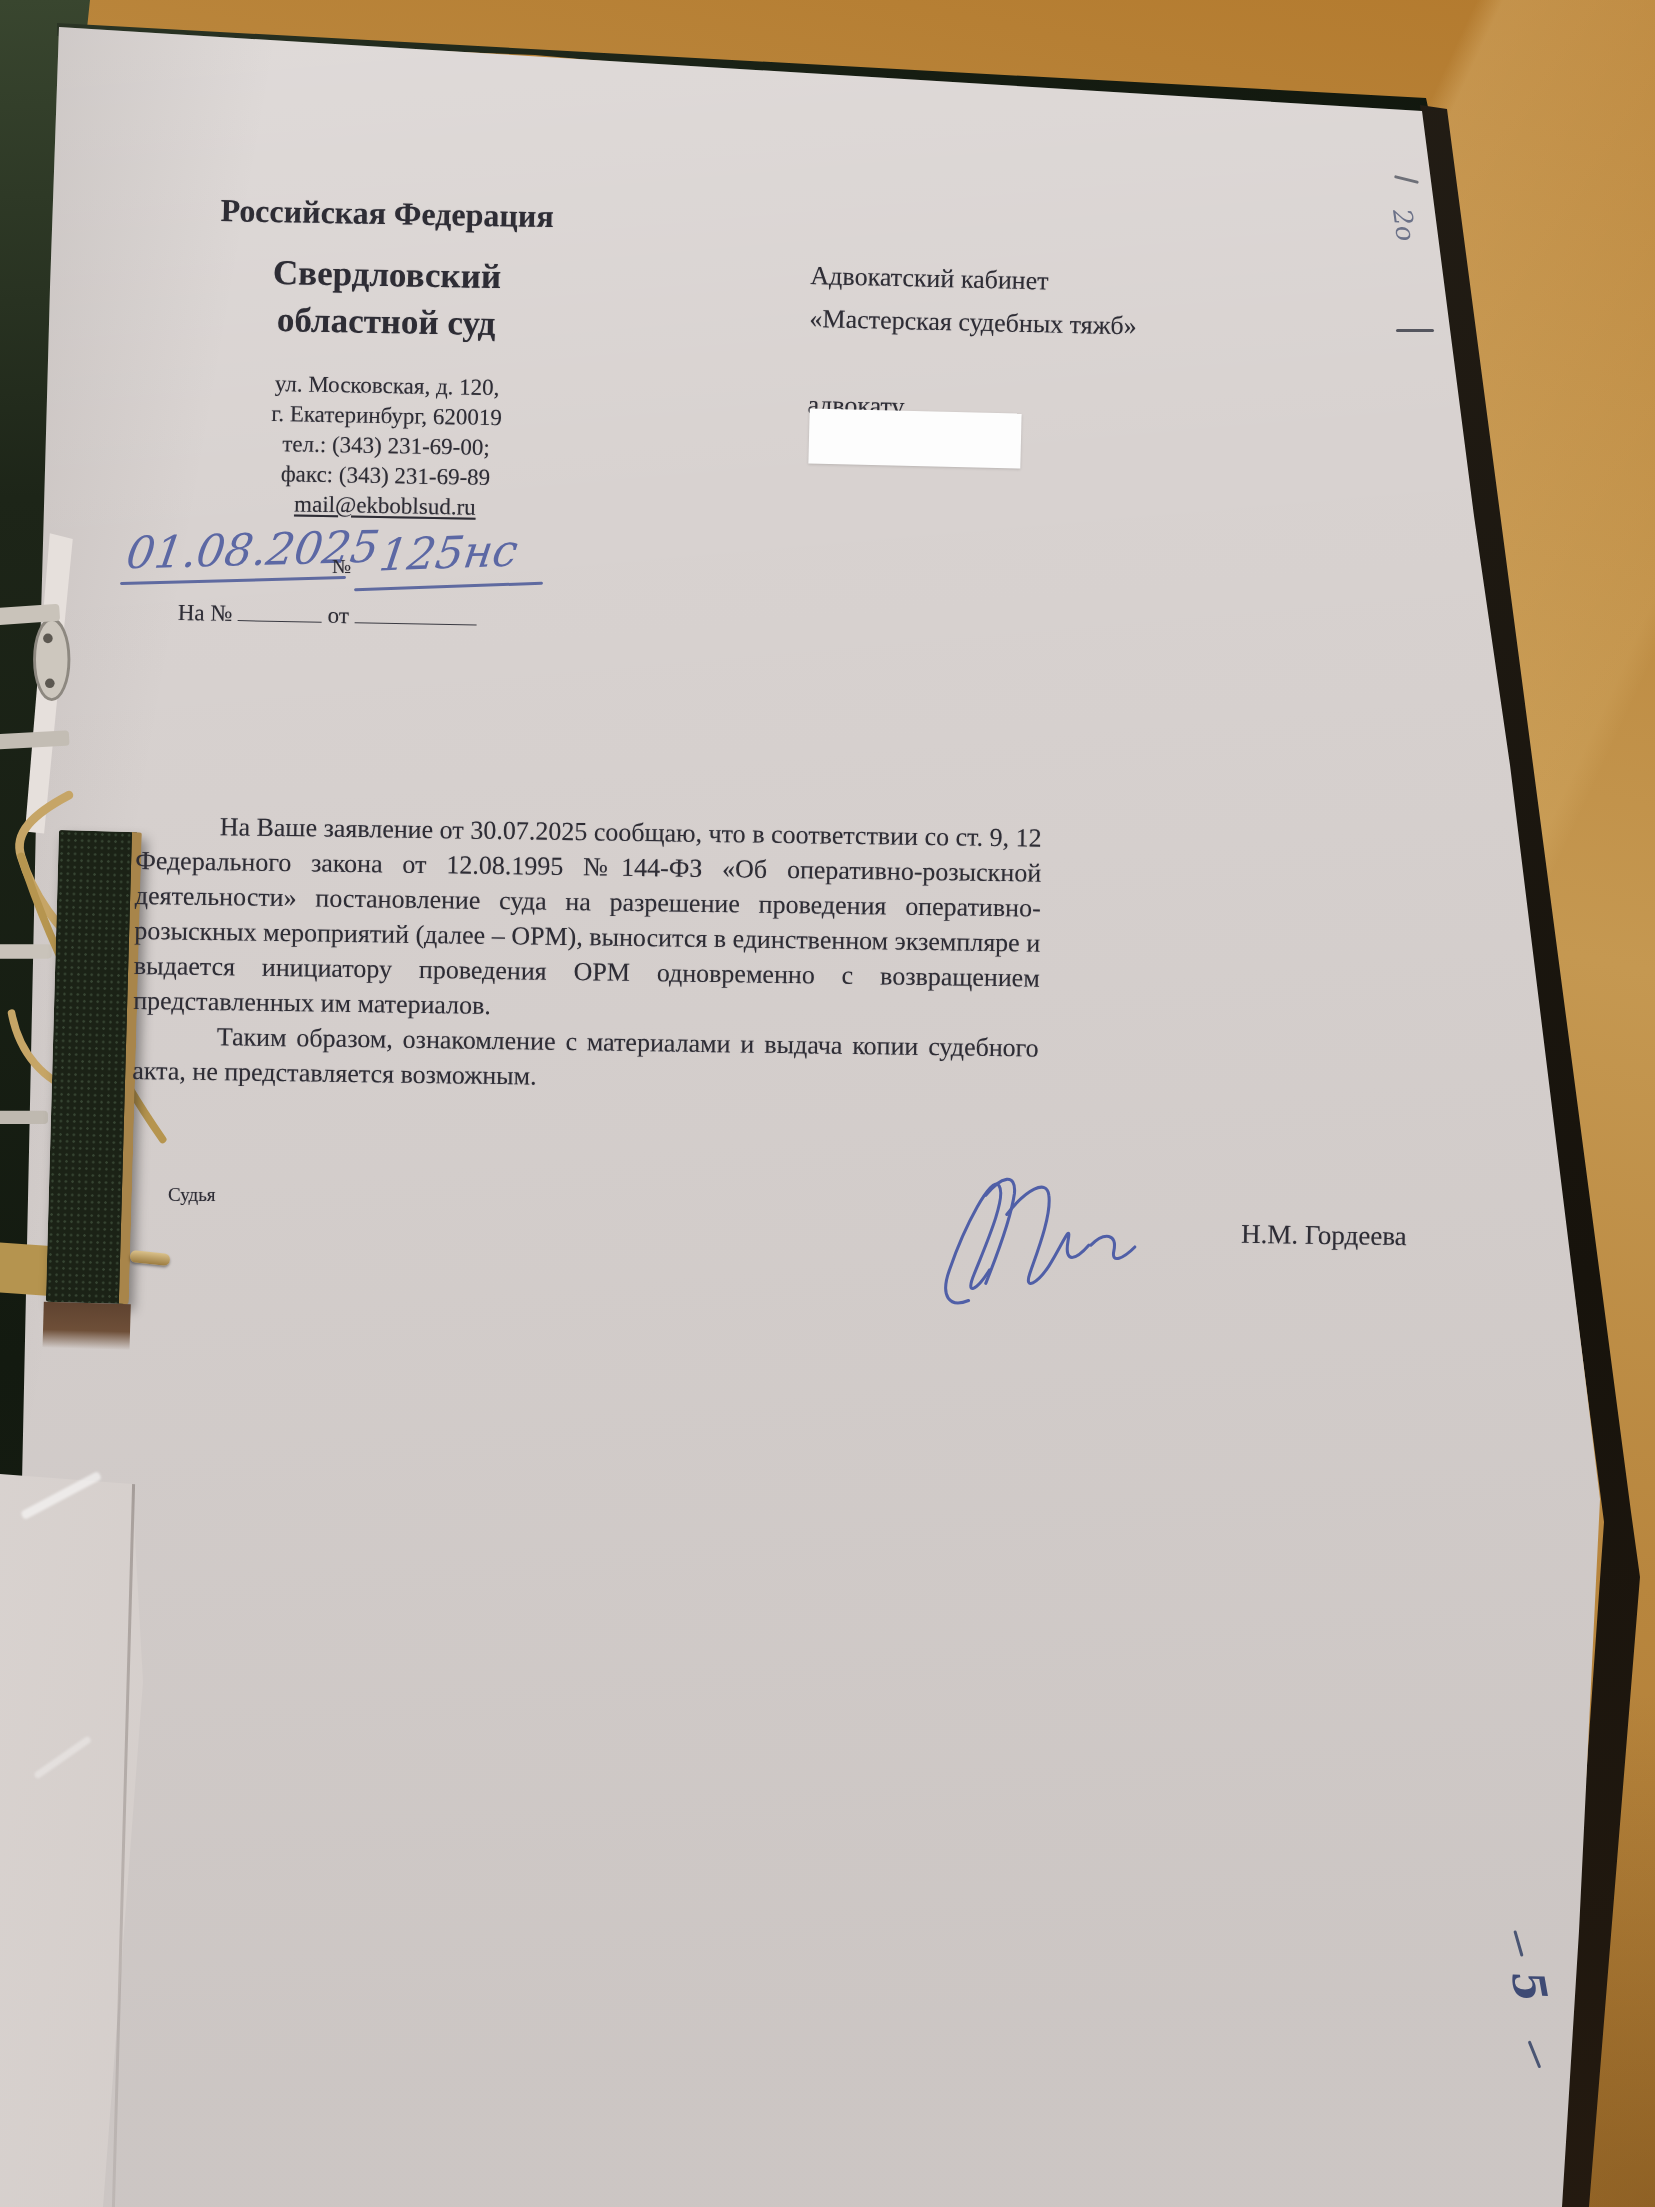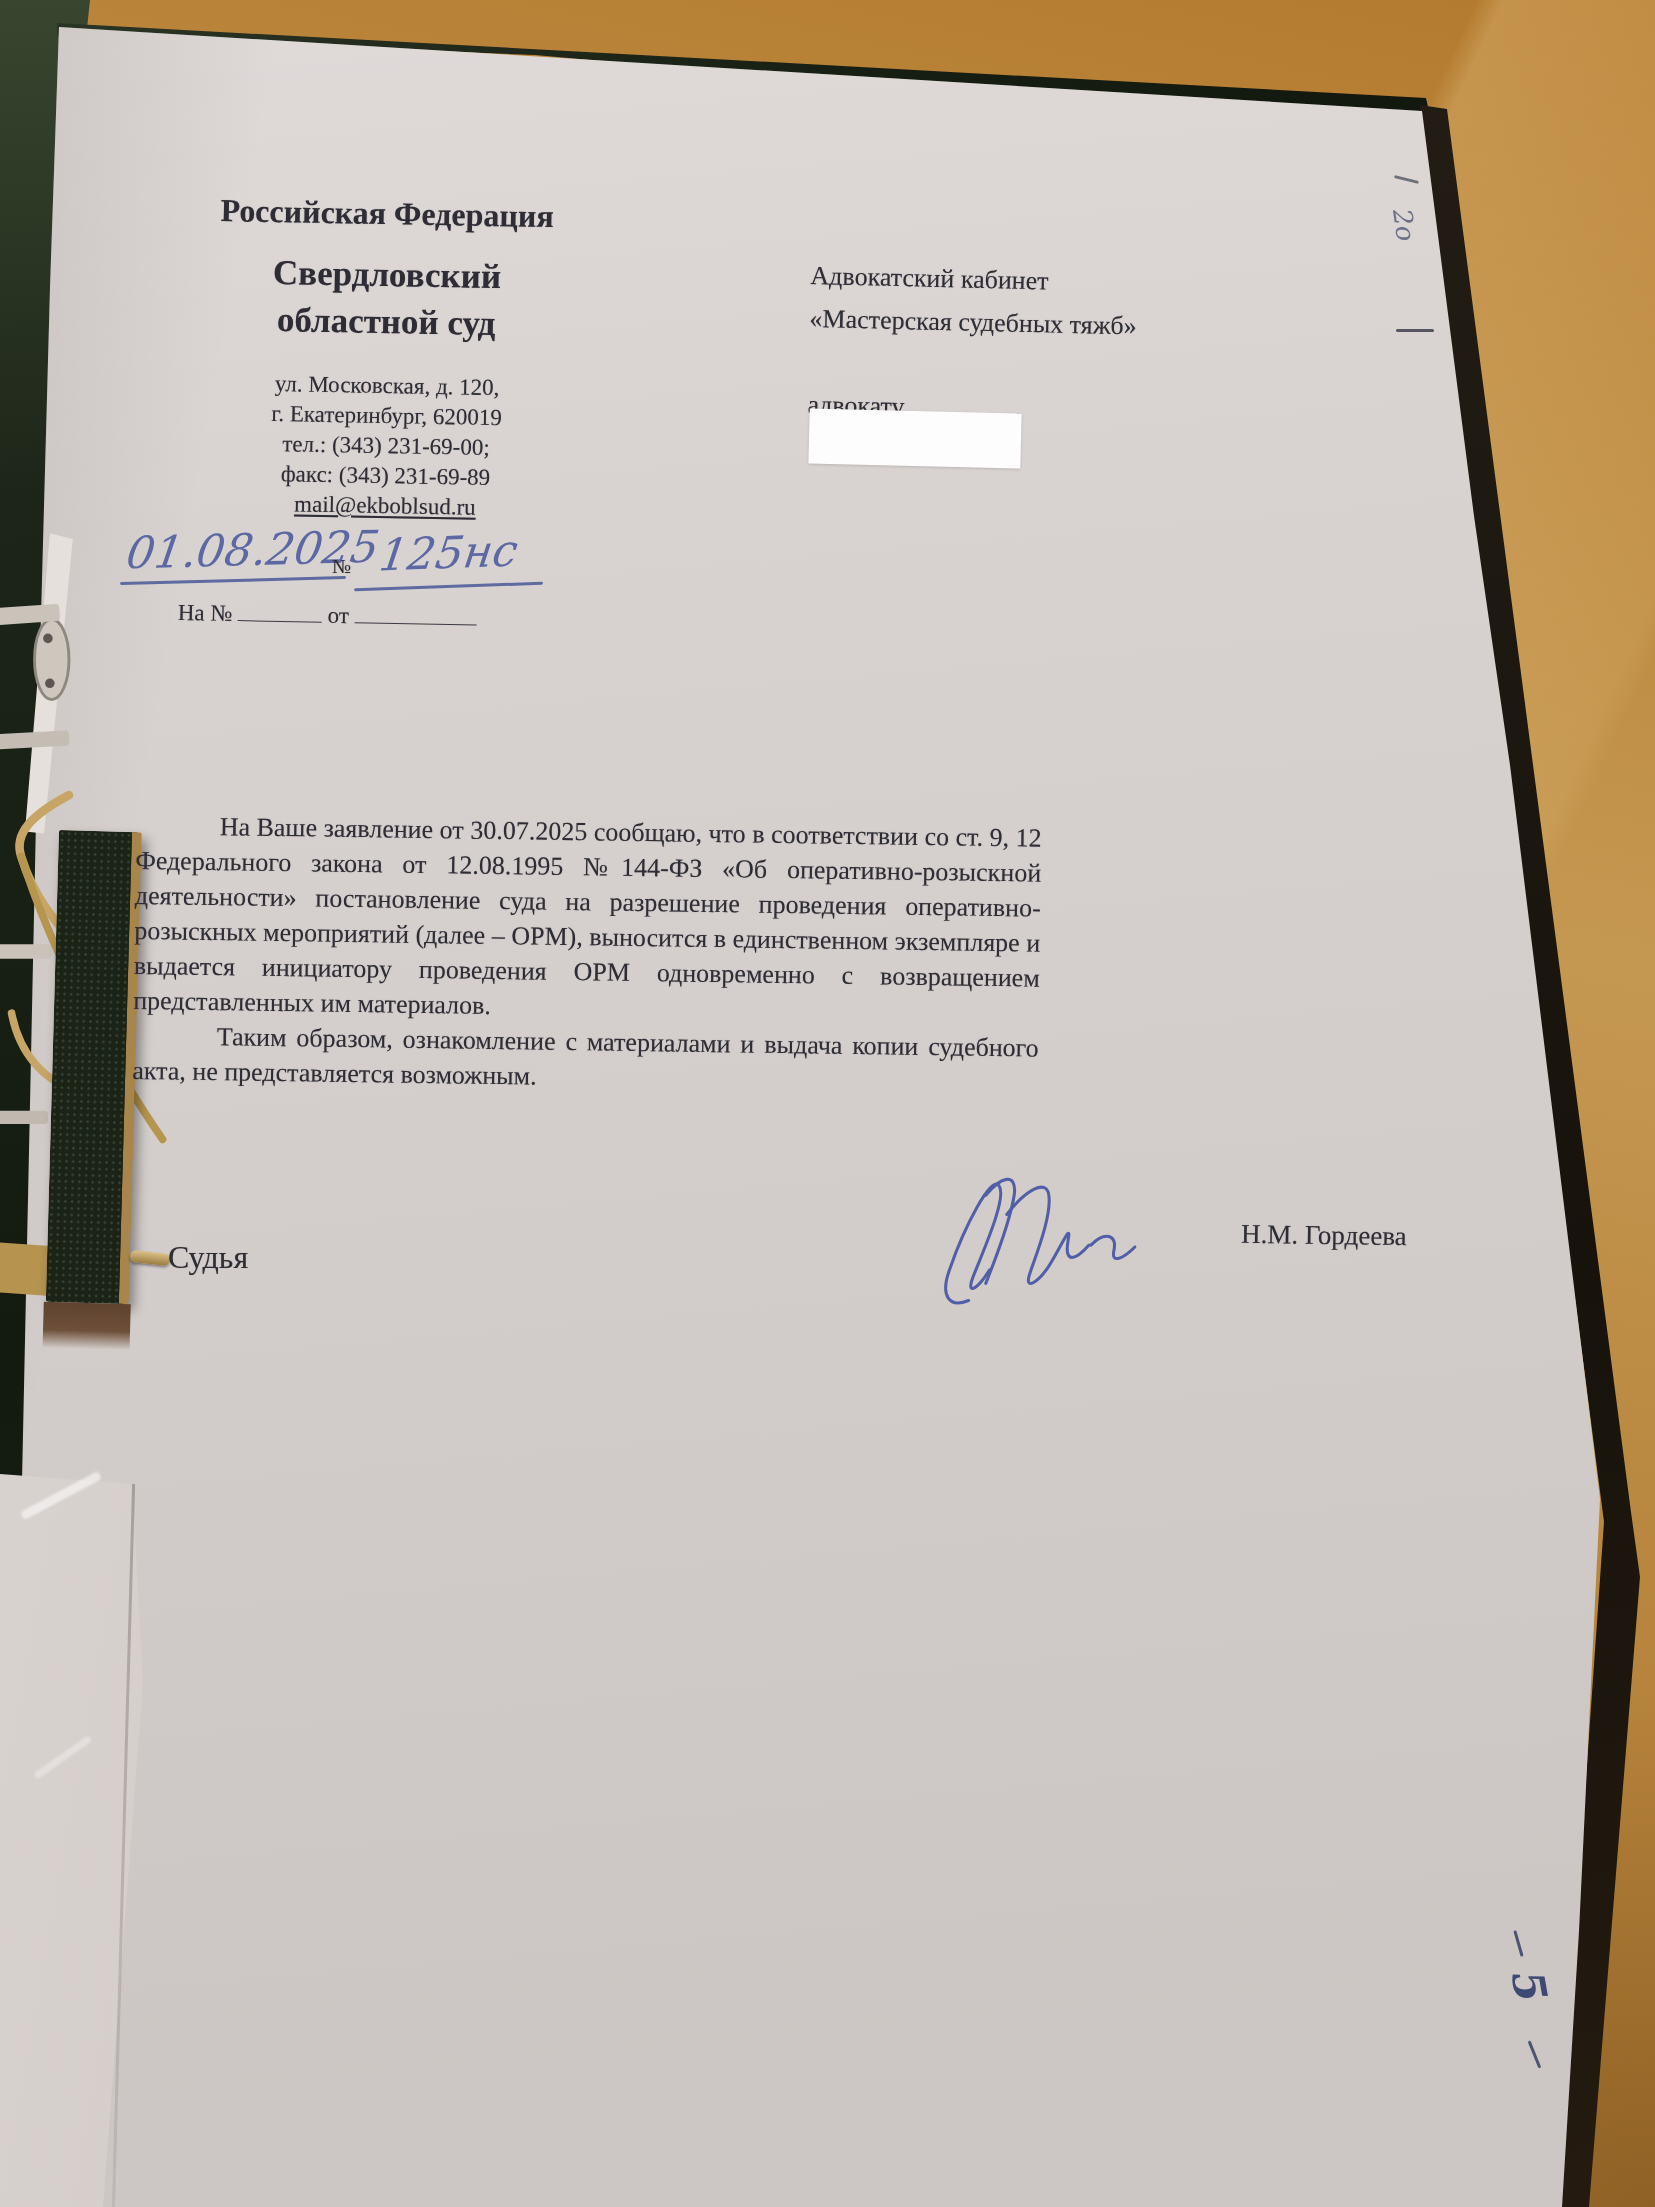--- a/index.html
+++ b/index.html
@@ -128,21 +128,21 @@
     <span class="blank-seg" style="width:84px;"></span>
     <span>от</span>
     <span class="blank-seg" style="width:122px;"></span>
   </div>
 
   <div class="txt body-text" style="left:136px;top:808px;transform:rotate(0.8deg);transform-origin:left top;">
     <p>На Ваше заявление от 30.07.2025 сообщаю, что в соответствии со ст. 9, 12 Федерального закона от 12.08.1995 №144-ФЗ «Об оперативно-розыскной деятельности» постановление суда на разрешение проведения оперативно-розыскных мероприятий (далее – ОРМ), выносится в единственном экземпляре и выдается инициатору проведения ОРМ одновременно с возвращением представленных им материалов.</p>
     <p>Таким образом, ознакомление с материалами и выдача копии судебного акта, не представляется возможным.</p>
   </div>
 
-  <div class="txt" style="left:168px;top:1239px;font-size:32px;">Судья</div>
+  <div class="txt" style="left:168px;top:1184px;font-size:19px;">Судья</div>
   <svg style="position:absolute;left:894px;top:1157px;" width="325" height="158" viewBox="0 0 340 165">
     <g fill="none" stroke="#3f51a3" stroke-width="3.2" stroke-linecap="round" opacity="0.88">
       <path d="M78,150 C58,158 48,146 58,118 C74,72 102,18 110,30 C118,42 96,92 84,122 C74,146 86,140 100,118"></path>
       <path d="M96,40 C112,20 128,16 126,38 C122,66 104,112 96,132"></path>
       <path d="M118,60 C138,34 160,22 162,40 C165,62 148,104 142,122 C136,140 150,132 162,114 C176,92 186,66 182,88 C178,112 190,108 204,92"></path>
       <path d="M206,92 C220,78 234,80 230,98 C227,112 240,106 252,94"></path>
     </g>
   </svg>
   <div class="txt" style="left:1241px;top:1220px;font-size:27px;transform:rotate(0.8deg);">Н.М. Гордеева</div>
 

